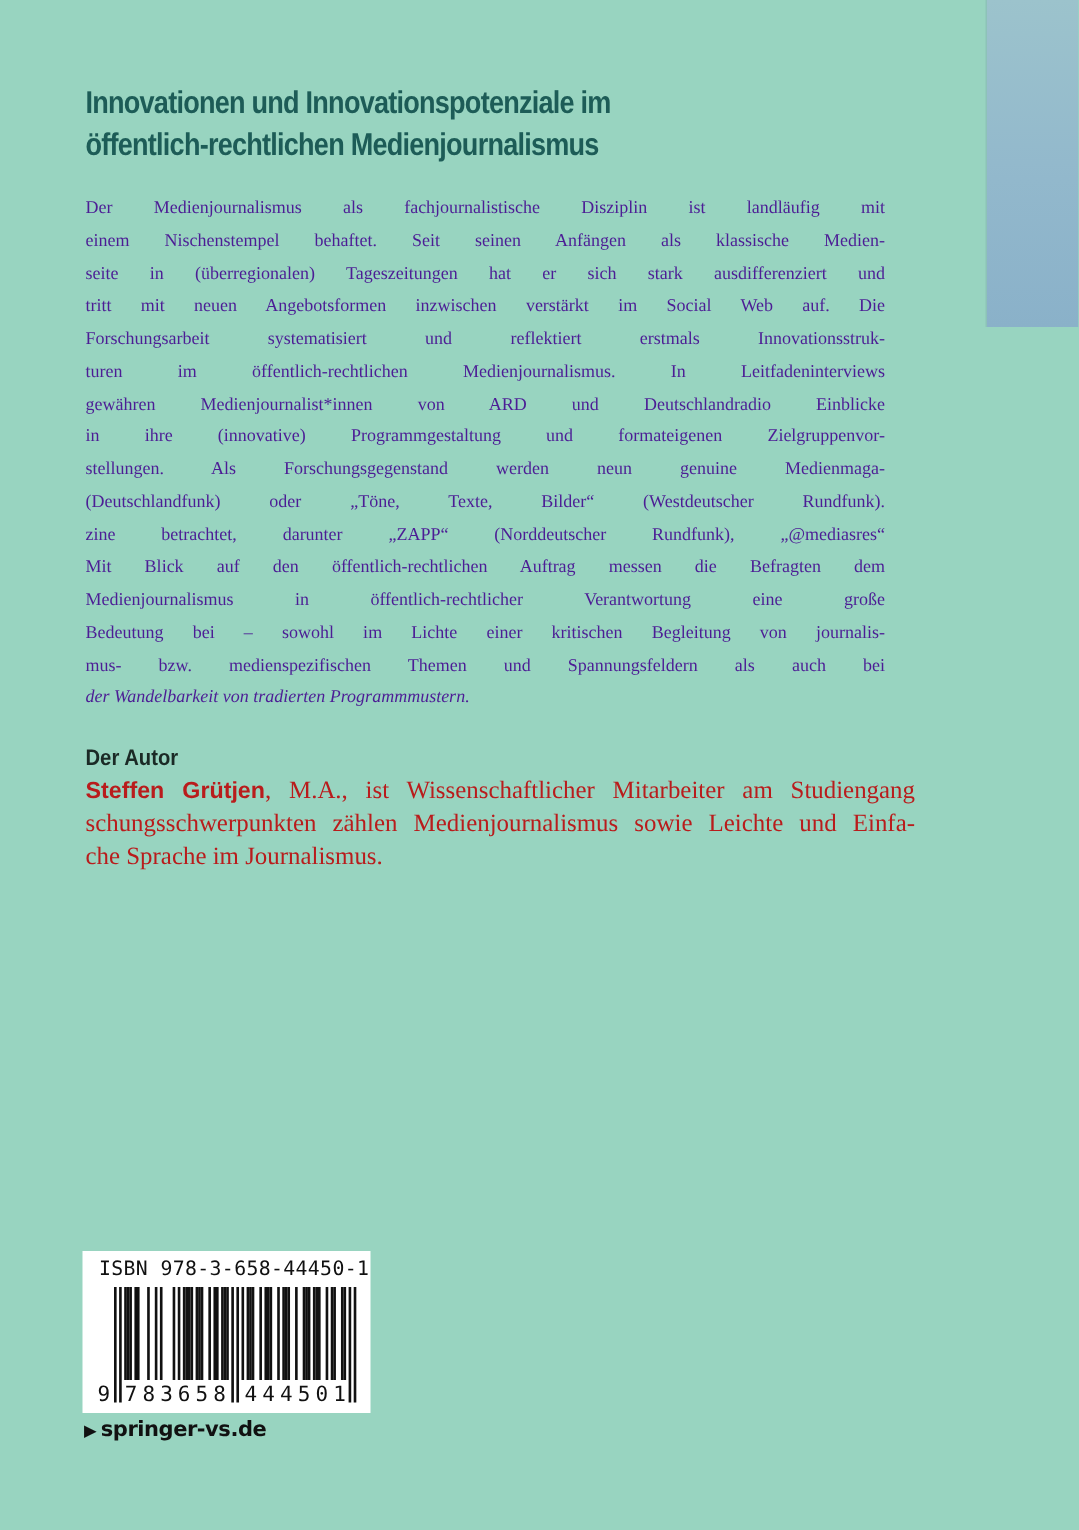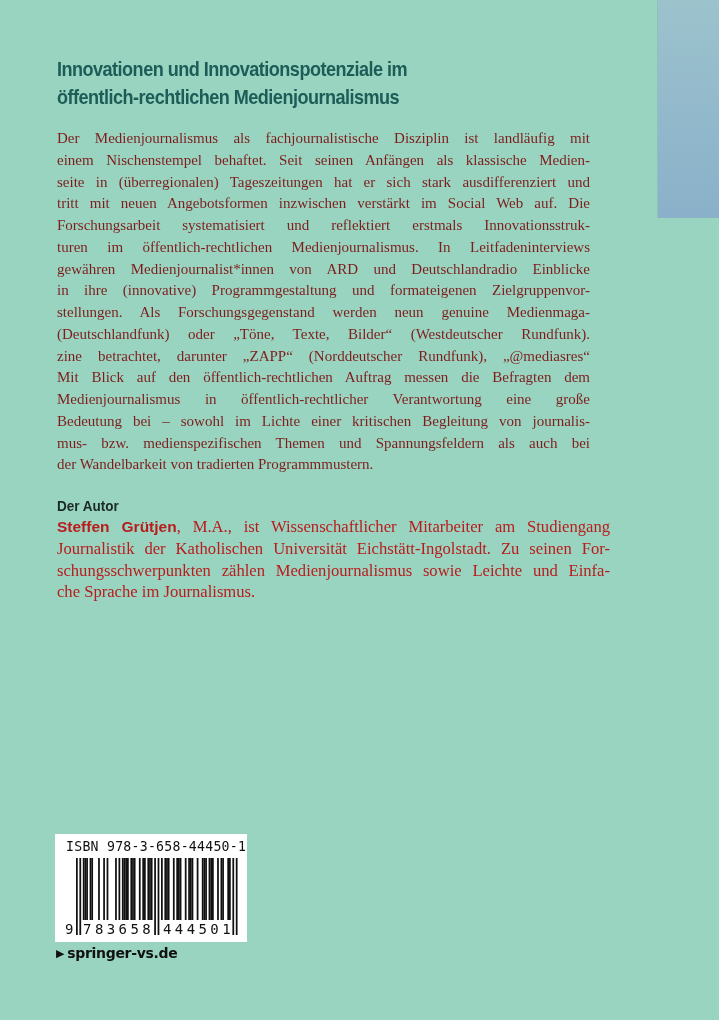--- a/index.html
+++ b/index.html
@@ -20,27 +20,27 @@
     font-size: 21px; line-height: 28px;
     color: #1d5c57;
     letter-spacing: -0.6px;
     transform: scaleX(0.86); transform-origin: left top;
     width: 650px;
   }
   .title div { white-space: nowrap; }
   .blurb {
     position: absolute; left: 57px; top: 128px; width: 533px;
     font-family: "Liberation Serif", serif;
-    font-size: 15px; line-height: 21.75px;
-    color: #7f1d1d;
+    font-size: 12px; line-height: 21.75px;
+    color: #4c1d95;
     text-align: justify;
     hyphens: manual;
   }
   .blurb .line { display: block; text-align: justify; text-align-last: justify; white-space: nowrap; height: 21.75px; }
-  .blurb .line.last { text-align-last: left; }
+  .blurb .line.last { text-align-last: left; font-style: italic; }
   .author-heading {
     position: absolute; left: 57px; top: 497px;
     font-family: "Liberation Sans", sans-serif; font-weight: bold;
     font-size: 15px; color: #1b2a26;
     transform: scaleX(0.9); transform-origin: left top;
   }
   .author-bio {
     position: absolute; left: 57px; top: 516px; width: 553px;
     font-family: "Liberation Serif", serif;
     font-size: 16.6px; line-height: 21.75px; color: #b91c1c;
@@ -94,21 +94,20 @@
   <span class="line">Medienjournalismus in öffentlich-rechtlicher Verantwortung eine große</span>
   <span class="line">Bedeutung bei – sowohl im Lichte einer kritischen Begleitung von journalis-</span>
   <span class="line">mus- bzw. medienspezifischen Themen und Spannungsfeldern als auch bei</span>
   <span class="line last">der Wandelbarkeit von tradierten Programmmustern.</span>
 </div>
 
 <div class="author-heading">Der Autor</div>
 
 <div class="author-bio">
   <span class="line"><span class="author-name">Steffen Grütjen</span><span>, M.A., ist Wissenschaftlicher Mitarbeiter am Studiengang</span></span>
-  <span class="line">Journalistik der Katholischen Universität Eichstätt-Ingolstadt. Zu seinen For-</span>
   <span class="line">schungsschwerpunkten zählen Medienjournalismus sowie Leichte und Einfa-</span>
   <span class="line last">che Sprache im Journalismus.</span>
 </div>
 
 <div class="barcode-box">
   <div class="isbn-text">ISBN 978-3-658-44450-1</div>
   <svg class="barcode-svg" id="barcode-svg" width="195" height="108">
       <rect x="21.00" y="24" width="1.75" height="77" fill="#111"></rect>
       <rect x="24.40" y="24" width="1.75" height="77" fill="#111"></rect>
       <rect x="27.80" y="24" width="1.75" height="62" fill="#111"></rect>

